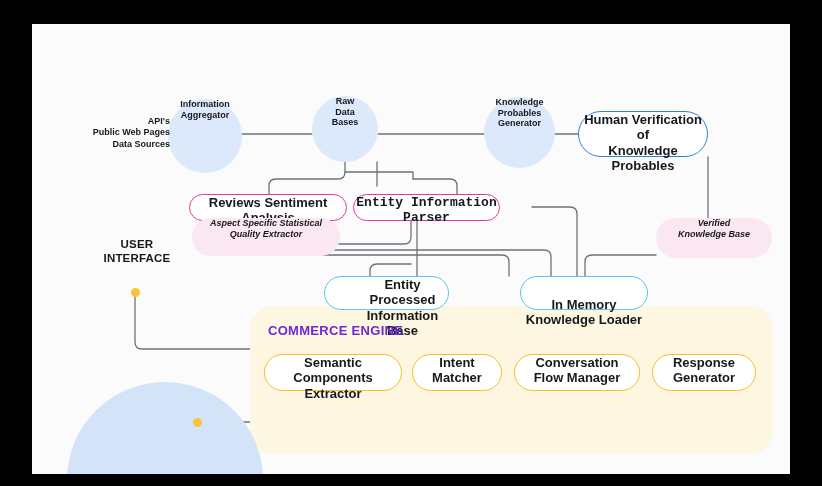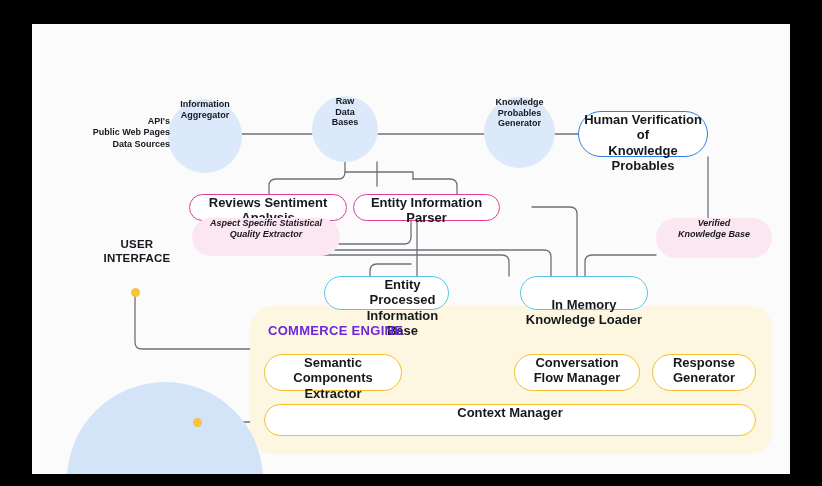--- a/index.html
+++ b/index.html
@@ -118,21 +118,21 @@
   <div class="node pill blue" style="left:546px;top:87px;width:130px;height:46px;">
     <span style="white-space:pre-line;">Human Verification of
 Knowledge Probables</span>
   </div>
 
   <div class="node pill pink" style="left:157px;top:170px;width:158px;height:27px;">
     <span style="white-space:pre-line;">Reviews Sentiment Analysis</span>
   </div>
 
   <div class="node pill pink" style="left:321px;top:170px;width:147px;height:27px;">
-    <span style="white-space:pre-line;">Entity Information Parser</span>
+    <span style="white-space:pre-line;font-family:Liberation Mono, monospace;">Entity Information Parser</span>
   </div>
 
   <div class="node soft" style="left:160px;top:194px;width:148px;height:38px;">
     <span style="white-space:pre-line;">Aspect Specific Statistical
 Quality Extractor</span>
   </div>
 
   <div class="node soft" style="left:624px;top:194px;width:116px;height:40px;">
     <span style="white-space:pre-line;">Verified
 Knowledge Base</span>
@@ -148,34 +148,35 @@
 Knowledge Loader</span>
   </div>
 
   <div id="engine-title">COMMERCE ENGINE</div>
 
   <div class="node pill yellow" style="left:232px;top:330px;width:138px;height:37px;">
     <span style="white-space:pre-line;">Semantic Components
 Extractor</span>
   </div>
 
+  <div class="node pill yellow" style="left:380px;top:330px;width:90px;height:37px;">
+    <span style="white-space:pre-line;">Intent
+Matcher</span>
+  </div>
 
   <div class="node pill yellow" style="left:482px;top:330px;width:126px;height:37px;">
     <span style="white-space:pre-line;">Conversation
 Flow Manager</span>
   </div>
 
   <div class="node pill yellow" style="left:620px;top:330px;width:104px;height:37px;">
     <span style="white-space:pre-line;">Response
 Generator</span>
   </div>
 
-  <div class="node pill yellow" style="left:232px;top:380px;width:492px;height:32px;">
-    <span style="white-space:pre-line;">Context Manager</span>
-  </div>
 
   <div class="bigl" style="left:58px;top:213px;width:94px;">
     <span style="white-space:pre-line;">USER
 INTERFACE</span>
   </div>
   <div class="dot" style="left:99px;top:264px;"></div>
 
   <div class="dot" style="left:161px;top:394px;"></div>
 
  </div>

